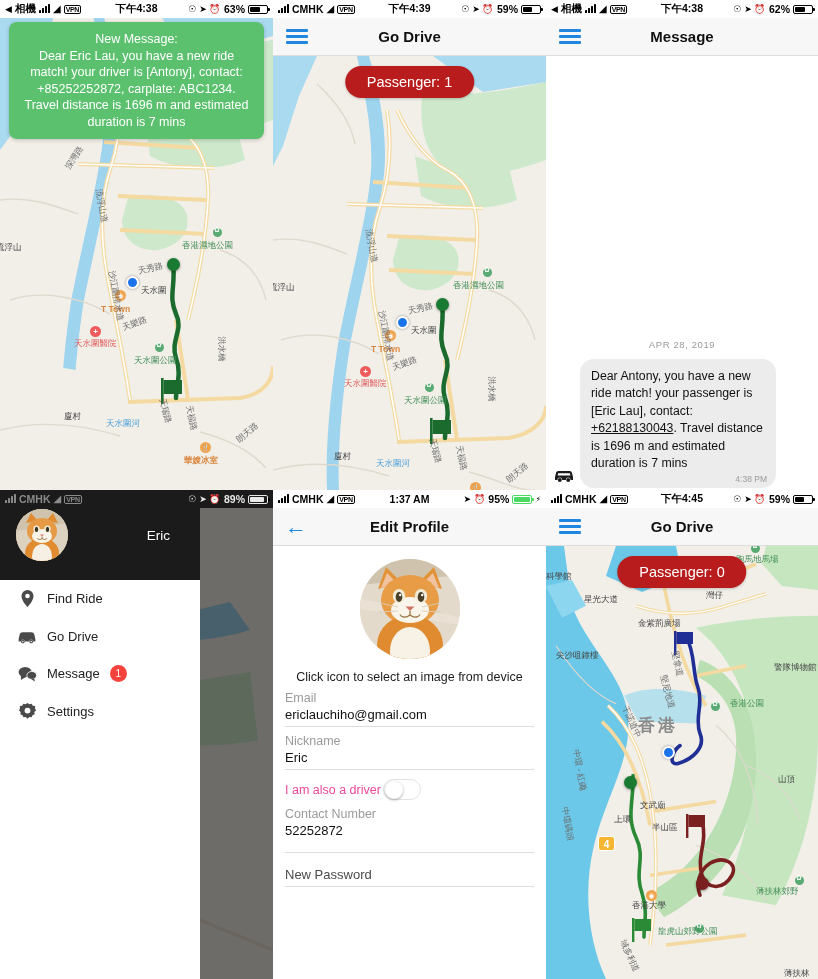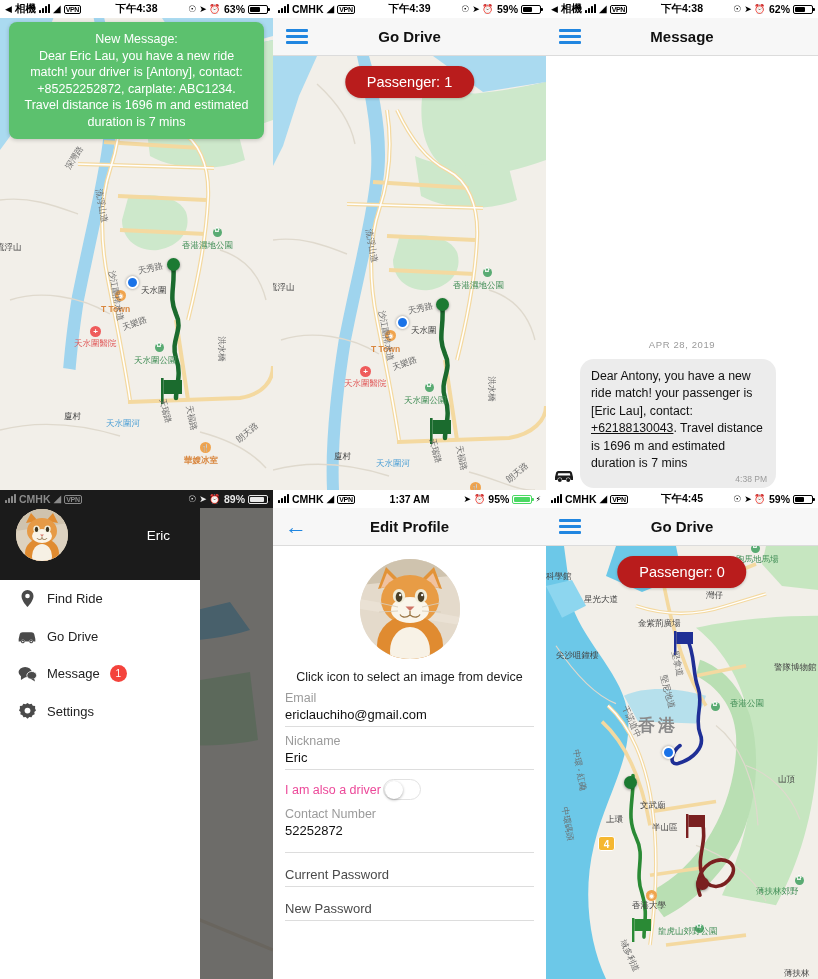--- a/index.html
+++ b/index.html
@@ -631,23 +631,20 @@
         <span class="switch">
             <span class="knob"></span>
           </span>
       </div>
 
       <div class="field">
         <div class="field-label">Contact Number</div>
         <div class="field-value" style="padding-bottom:14px">52252872</div>
       </div>
       <div class="field">
-        <div class="field-empty">Current Password</div>
-      </div>
-      <div class="field">
         <div class="field-empty">New Password</div>
       </div>
     </div>
   </div>
 
   <div class="panel">
     <div class="statusbar">
       <div class="sb-left">
         <span class="bars">
             <i></i>
@@ -749,21 +746,21 @@
       <span class="maplabel ml-park" style="left:190px;top:8px">跑馬地馬場</span>
       <span class="maplabel ml-town" style="left:38px;top:48px">星光大道</span>
       <span class="maplabel ml-town" style="left:160px;top:44px">灣仔</span>
       <span class="maplabel ml-town" style="left:92px;top:72px">金紫荊廣場</span>
       <span class="maplabel ml-town" style="left:10px;top:104px">尖沙咀鐘樓</span>
       <span class="maplabel ml-town" style="left:228px;top:116px">警隊博物館</span>
       <span class="maplabel ml-park" style="left:184px;top:152px">香港公園</span>
       <span class="maplabel ml-big" style="left:92px;top:168px">香港</span>
       <span class="maplabel ml-town" style="left:232px;top:228px">山頂</span>
       <span class="maplabel ml-town" style="left:94px;top:254px">文武廟</span>
-      <span class="maplabel ml-town" style="left:60px;top:268px">上環</span>
+      <span class="maplabel ml-town" style="left:68px;top:268px">上環</span>
       <span class="maplabel ml-town" style="left:106px;top:276px">半山區</span>
       <span class="maplabel ml-park" style="left:210px;top:340px">薄扶林郊野</span>
       <span class="maplabel ml-town" style="left:86px;top:354px">香港大學</span>
       <span class="maplabel ml-park" style="left:112px;top:380px">龍虎山郊野公園</span>
       <span class="maplabel ml-town" style="left:238px;top:422px">薄扶林</span>
       <span class="maplabel ml-road" style="left:118px;top:112px;transform:rotate(78deg)">堅拿道</span>
       <span class="maplabel ml-road" style="left:104px;top:140px;transform:rotate(75deg)">堅尼地道</span>
       <span class="maplabel ml-road" style="left:68px;top:170px;transform:rotate(66deg)">干諾道中</span>
       <span class="maplabel ml-road" style="left:12px;top:218px;transform:rotate(80deg)">中環 - 紅磡</span>
       <span class="maplabel ml-road" style="left:4px;top:272px;transform:rotate(80deg)">中環碼頭</span>

